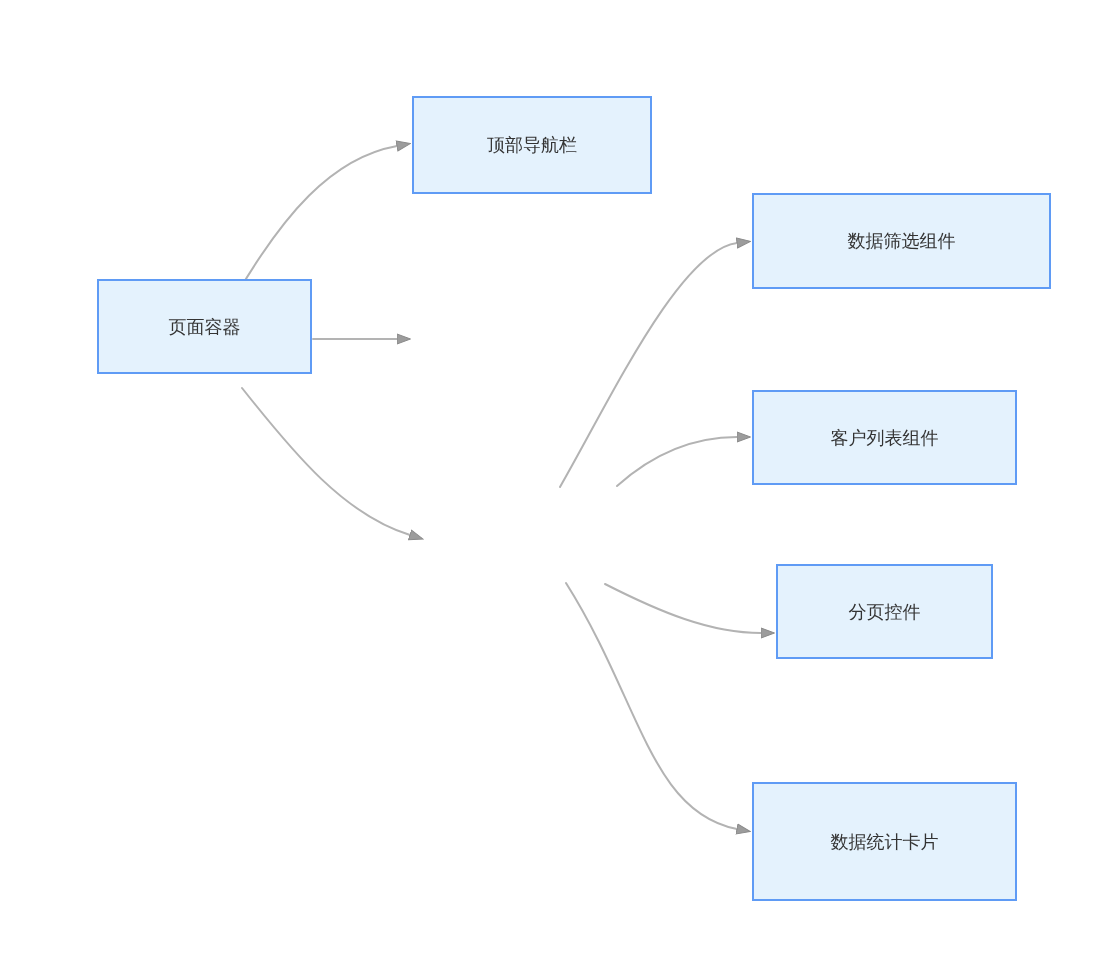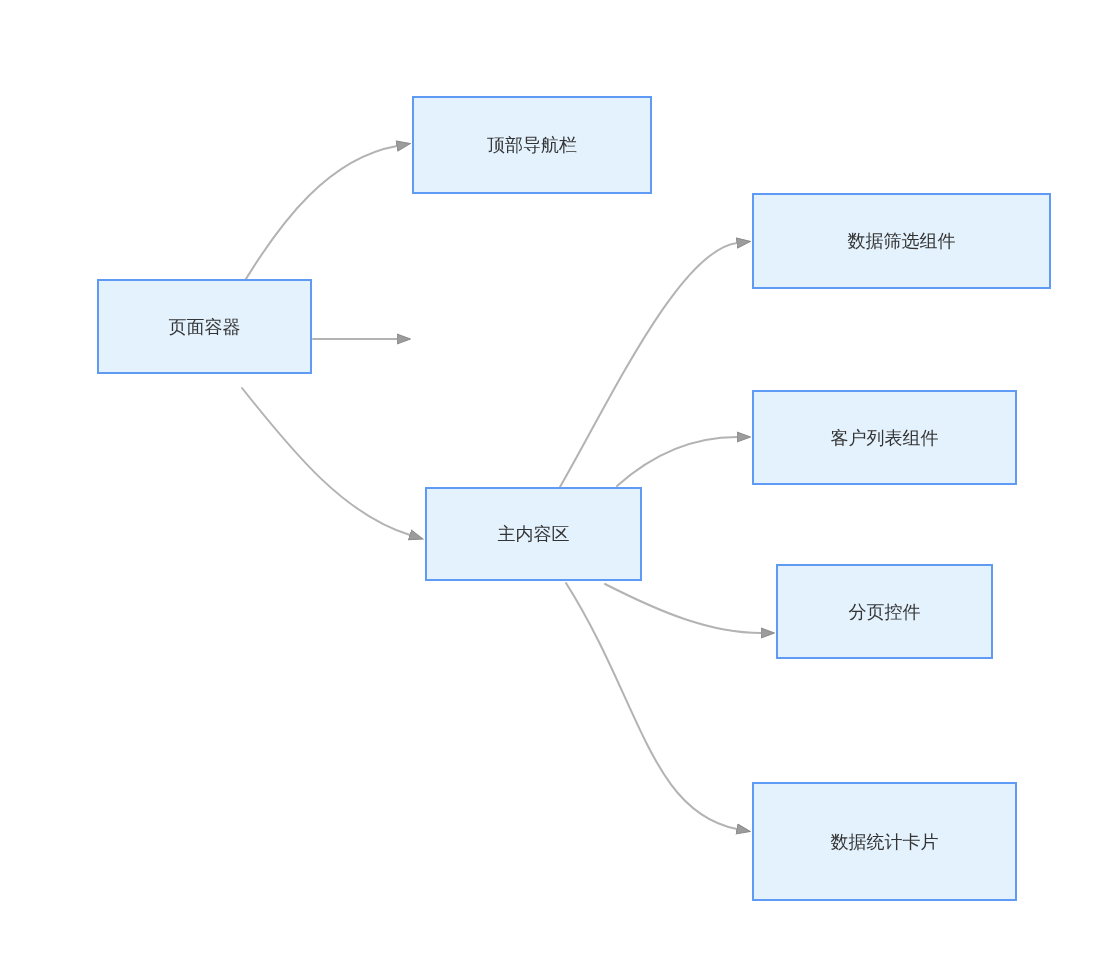--- a/index.html
+++ b/index.html
@@ -73,23 +73,20 @@
     <path class="edge" marker-end="url(#arrow)" d="M605,584 C660,612 710,633 761,633"></path>
     <path class="edge" marker-end="url(#arrow)" d="M566,583 C640,700 650,812 737,829"></path>
   </svg>
 
   <div class="node node-page-container">
     <span class="label">页面容器</span>
   </div>
   <div class="node node-top-navbar">
     <span class="label">顶部导航栏</span>
   </div>
-  <div class="node node-main-content">
-    <span class="label">主内容区</span>
-  </div>
   <div class="node node-data-filter">
     <span class="label">数据筛选组件</span>
   </div>
   <div class="node node-customer-list">
     <span class="label">客户列表组件</span>
   </div>
   <div class="node node-pagination">
     <span class="label">分页控件</span>
   </div>
   <div class="node node-stats-card">

